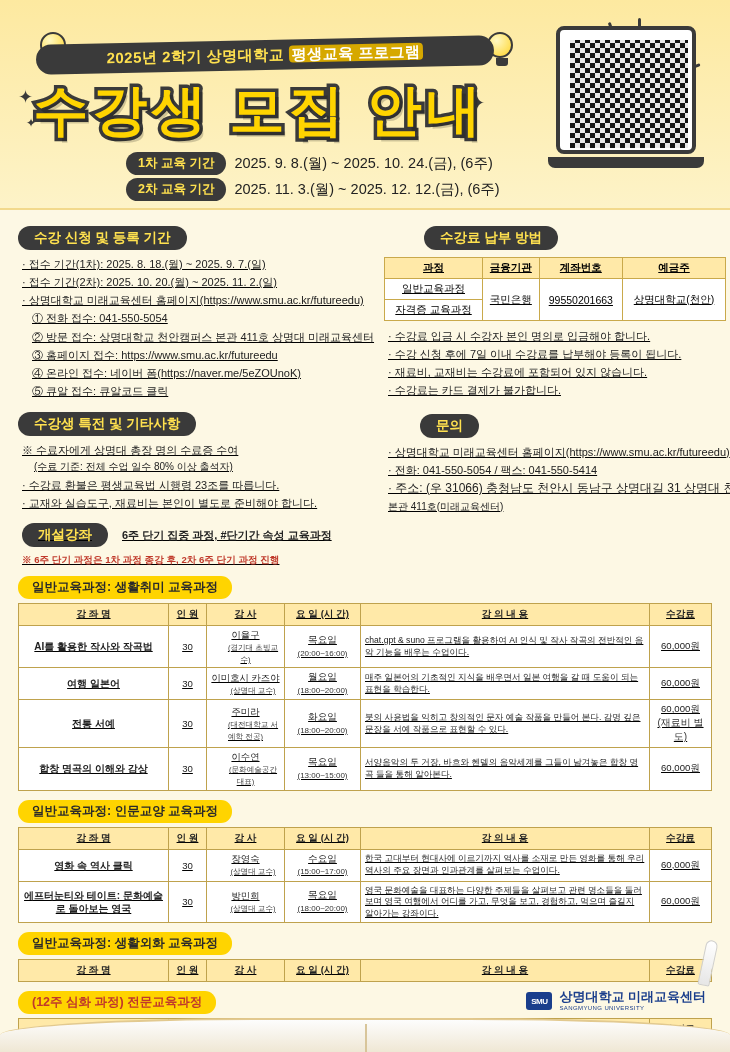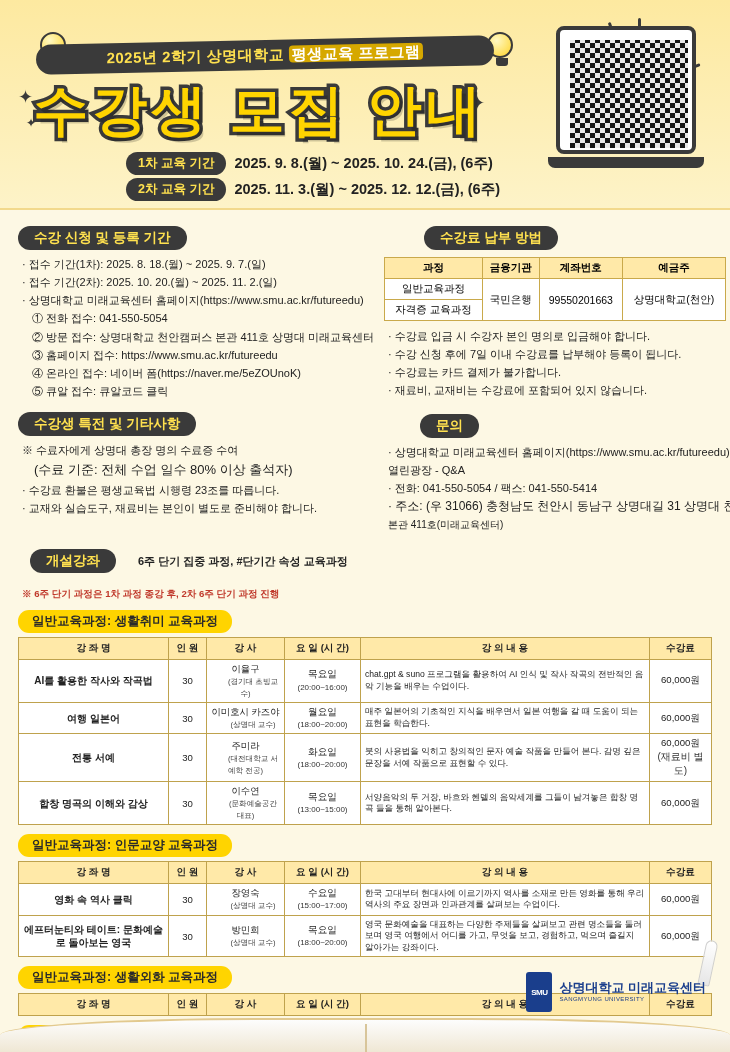--- a/index.html
+++ b/index.html
@@ -62,21 +62,21 @@
   .spark.s3 { left:470px; top:92px; }
   .period {
     position:absolute; left:126px; display:flex; align-items:center; gap:8px;
   }
   .period.p1 { top:152px; }
   .period.p2 { top:178px;align-items:center; }
   .pill {
     background:#3a3a3a; color:#ffe14f; font-size:12.5px; font-weight:bold;
     border-radius:12px; padding:3px 12px; white-space:nowrap;
   }
-  .ptext { font-size:14.5px; font-weight:bold; color:#222; }
+  .ptext { font-size:14.5px; font-weight:normal; color:#222; }
   
   .laptop {
     position:absolute; right:24px; top:26px; width:150px; height:160px;
   }
   .laptop .screen {
     width:140px; height:128px; border:4px solid #3a3a3a; border-radius:8px;
     background:#fff; position:relative; overflow:hidden;
   }
   .laptop .base {
     width:156px; height:11px; margin-left:-8px; margin-top:3px;
@@ -100,21 +100,21 @@
   }
   .bigbulb .b {
     width:34px; height:20px; margin:0 auto; background:#f6c600;
     border:4px solid #3a3a3a; border-top:none; border-radius:0 0 8px 8px;
   }
   .rays { position:absolute; right:30px; top:20px; width:120px; height:120px; }
   .rays i {
     position:absolute; width:3px; height:14px; background:#3a3a3a; border-radius:2px;
   }
   
-  .content { position:absolute; top:212px; left:0; right:0; bottom:0; padding:8px 18px 8px; }
+  .content { position:absolute; top:212px; left:0; right:0; bottom:0; padding:8px 18px 8px;text-decoration:underline; }
   .cols { display:flex; gap:14px; }
   .col-l { width:352px; }
   .col-r { width:342px; }
   .sec-title {
     display:inline-block;
     background:#3a3a3a; color:#ffe14f; font-weight:bold; font-size:13.5px;
     border-radius:13px; padding:3px 16px; margin:6px 0 5px;
   }
   .bullets { font-size:11px; line-height:1.65; color:#222; padding-left:4px; }
   .bullets .ln { white-space:nowrap; }
@@ -164,21 +164,21 @@
     position:absolute; left:0; right:0; bottom:0; height:34px;
     background:linear-gradient(#fdfdfd,#efe7d4);
     border-top:2px solid #e2c98f;
     border-radius:55% 55% 0 0 / 26px 26px;
   }
   .book:after{
     content:""; position:absolute; left:50%; top:4px; width:2px; height:30px; background:#d8c59a;
   }
   .logo { position:absolute; right:24px; bottom:40px; display:flex; align-items:center; gap:7px; }
   .logo .mark {
-    width:26px; height:40px; background:#1a3e8c; color:#fff; font-size:8px; font-weight:bold;
+    width:26px; height:18px; background:#1a3e8c; color:#fff; font-size:8px; font-weight:bold;
     display:flex; align-items:center; justify-content:center; border-radius:3px; letter-spacing:-.5px;margin-left:13px;
   }
   .logo .txt { line-height:1.15; }
   .logo .txt .k { font-size:13px; font-weight:bold; color:#1a3e8c; }
   .logo .txt .e { font-size:6px; color:#1a3e8c; letter-spacing:.4px; }
   .pen {
     position:absolute; right:16px; bottom:66px; width:12px; height:46px;
     background:linear-gradient(#fff,#e6e6e6); border:1px solid #cfcfcf;
     border-radius:6px 6px 2px 2px; transform:rotate(12deg);
   }
@@ -253,21 +253,21 @@
           <div class="ln" style="padding-left:10px">① 전화 접수: 041-550-5054</div>
           <div class="ln" style="padding-left:10px">② 방문 접수: 상명대학교 천안캠퍼스 본관 411호 상명대 미래교육센터</div>
           <div class="ln" style="padding-left:10px">③ 홈페이지 접수: https://www.smu.ac.kr/futureedu</div>
           <div class="ln" style="padding-left:10px">④ 온라인 접수: 네이버 폼(https://naver.me/5eZOUnoK)</div>
           <div class="ln" style="padding-left:10px">⑤ 큐알 접수: 큐알코드 클릭</div>
         </div>
 
         <div class="sec-title" style="margin-top:12px">수강생 특전 및 기타사항</div>
         <div class="bullets">
           <div class="ln">※ 수료자에게 상명대 총장 명의 수료증 수여</div>
-          <div class="ln" style="padding-left:12px;font-size:13px">(수료 기준: 전체 수업 일수 80% 이상 출석자)</div>
+          <div class="ln" style="padding-left:12px;font-size:10px">(수료 기준: 전체 수업 일수 80% 이상 출석자)</div>
           <div class="ln">· 수강료 환불은 평생교육법 시행령 23조를 따릅니다.</div>
           <div class="ln">· 교재와 실습도구, 재료비는 본인이 별도로 준비해야 합니다.</div>
         </div>
       </div>
 
       <div class="col-r">
         <div class="sec-title" style="margin-left:40px">수강료 납부 방법</div>
         <table class="fee">
           <tbody>
               <tr>
@@ -283,38 +283,37 @@
             <td rowspan="2">상명대학교(천안)</td>
           </tr>
           <tr>
             <td>자격증 교육과정</td>
           </tr>
         </tbody>
           </table>
         <div class="bullets">
           <div class="ln">· 수강료 입금 시 수강자 본인 명의로 입금해야 합니다.</div>
           <div class="ln">· 수강 신청 후에 7일 이내 수강료를 납부해야 등록이 됩니다.</div>
+          <div class="ln">· 재료비, 교재비는 수강료에 포함되어 있지 않습니다.</div>
           <div class="ln">· 수강료는 카드 결제가 불가합니다.</div>
-          <div class="ln">· 재료비, 교재비는 수강료에 포함되어 있지 않습니다.</div>
         </div>
 
         <div class="sec-title" style="margin-left:36px;margin-top:14px">문의</div>
         <div class="bullets">
           <div class="ln">· 상명대학교 미래교육센터 홈페이지(https://www.smu.ac.kr/futureedu)</div>
-          <div class="ln">  열린광장 - Q&amp;A</div>
           <div class="ln">· 전화: 041-550-5054 / 팩스: 041-550-5414</div>
           <div class="ln" style="font-size:12px">· 주소: (우 31066) 충청남도 천안시 동남구 상명대길 31 상명대 천안캠퍼스</div>
           <div class="ln" style="font-size:10px">  본관 411호(미래교육센터)</div>
         </div>
       </div>
     </div>
 
     
     <div class="open-row">
-      <div class="sec-title" style="margin:12px">개설강좌</div>
+      <div class="sec-title" style="margin:4px">개설강좌</div>
       <div class="open-note">6주 단기 집중 과정, #단기간 속성 교육과정</div>
     </div>
     <div class="open-sub">※ 6주 단기 과정은 1차 과정 종강 후, 2차 6주 단기 과정 진행</div>
 
     
     <div class="course-head">일반교육과정: 생활취미 교육과정</div>
     <table class="courses">
       <tbody>
           <tr>
         <th class="c-name">강 좌 명</th>

